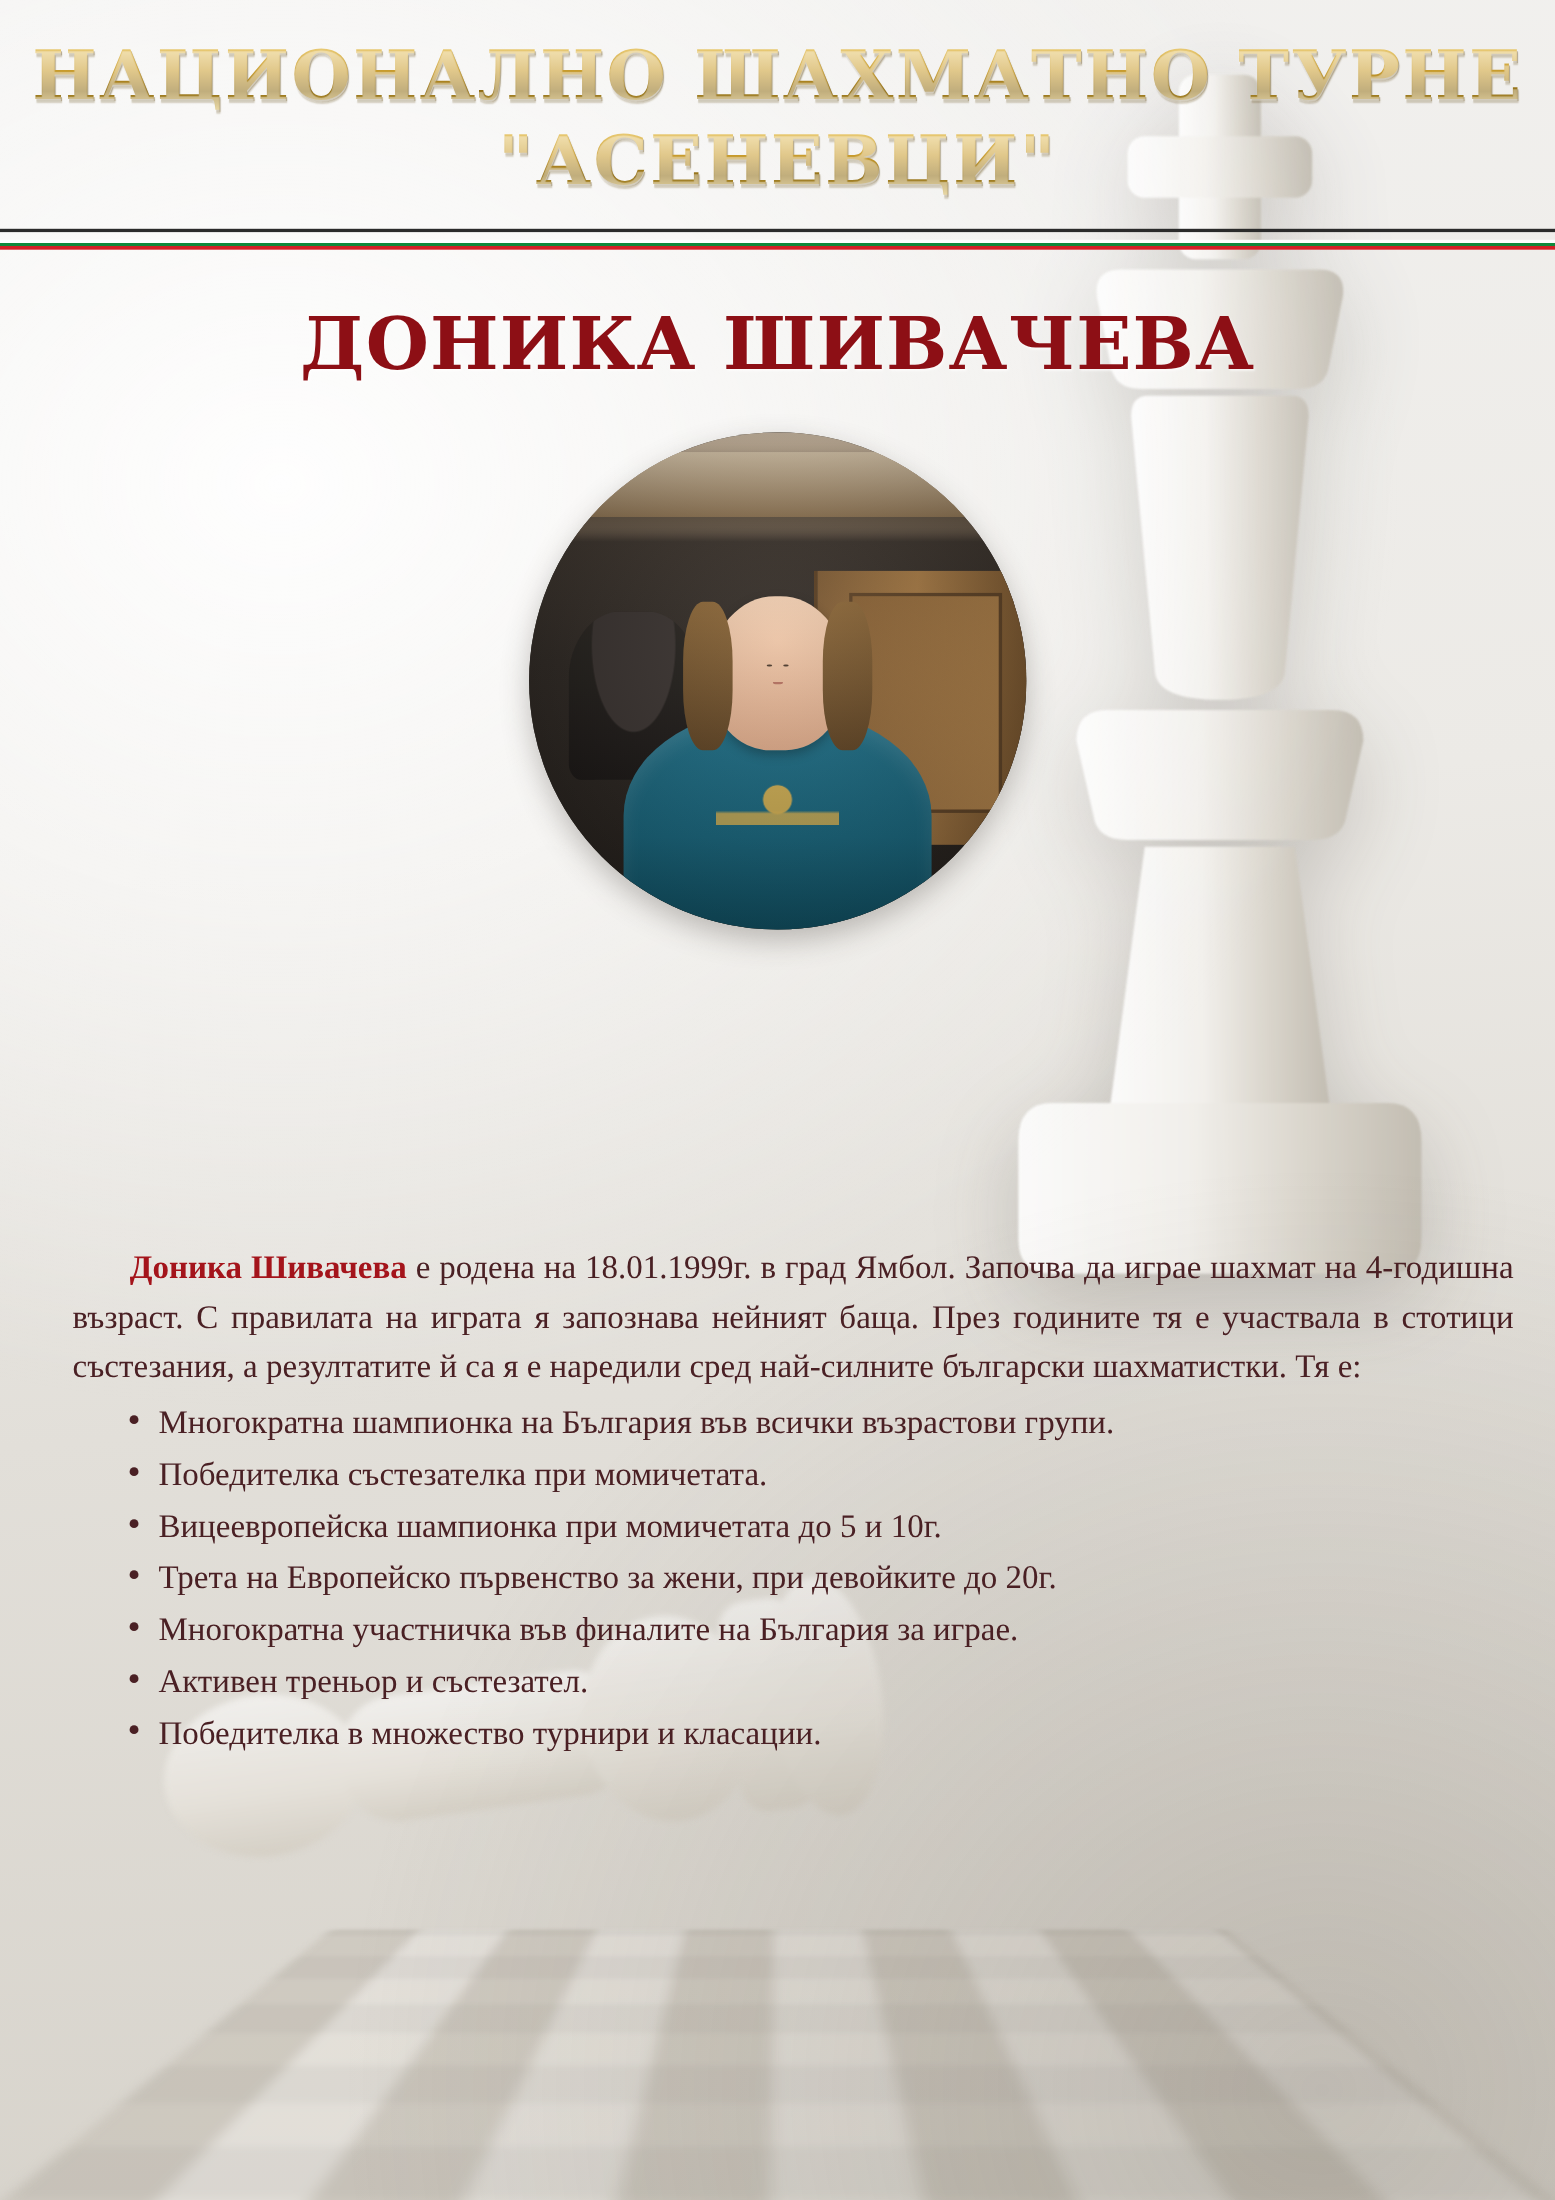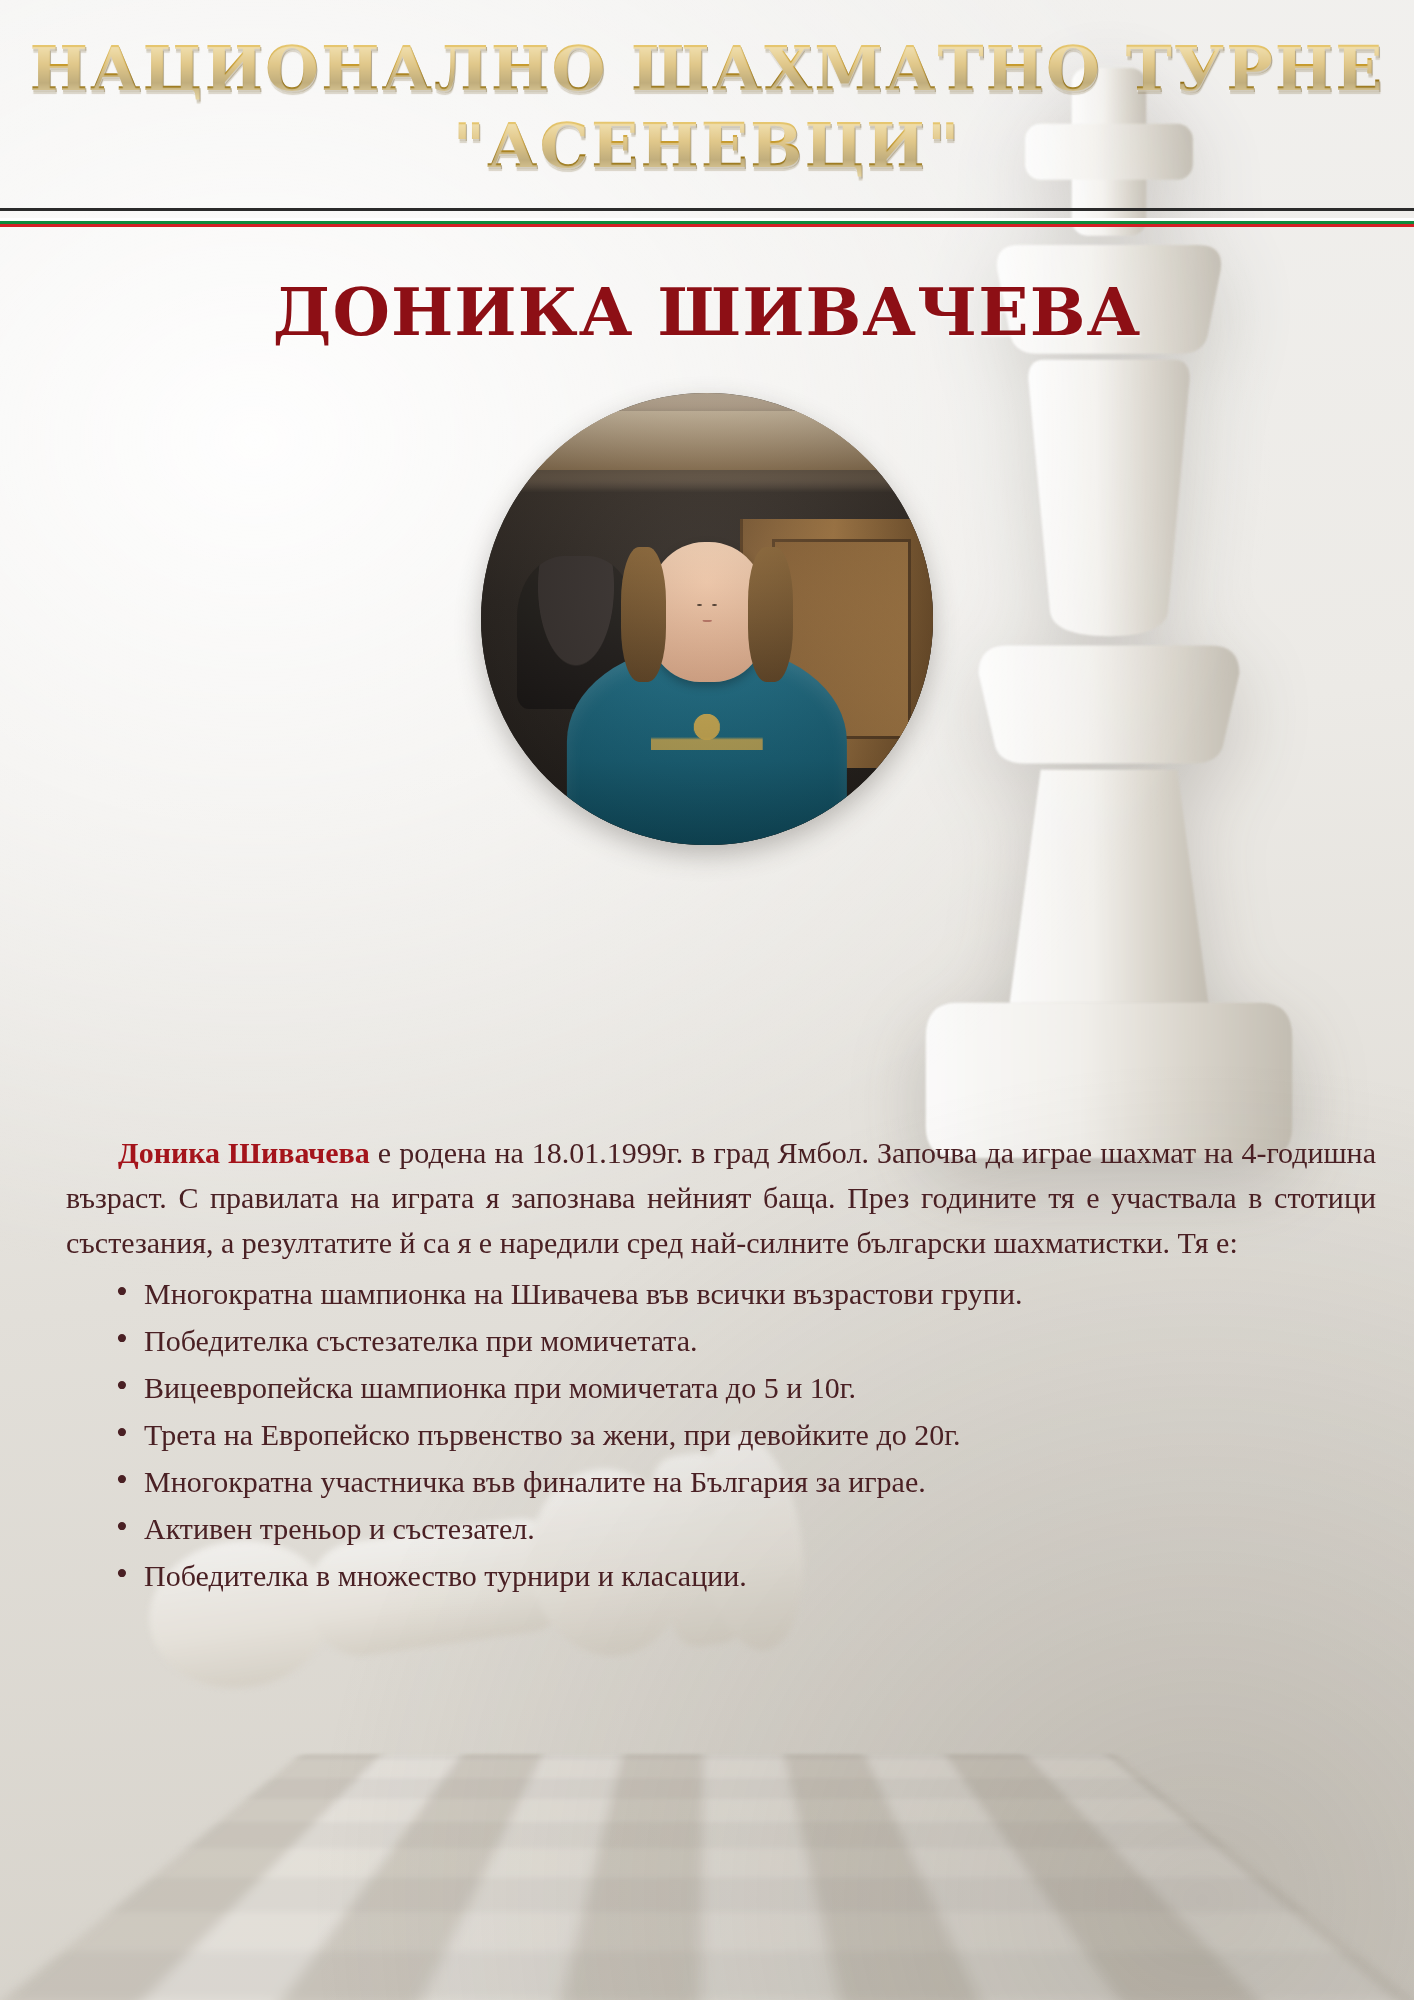--- a/index.html
+++ b/index.html
@@ -369,21 +369,21 @@
     <div class="ph-hair-side ph-hair-l"></div>
     <div class="ph-hair-side ph-hair-r"></div>
     <div class="ph-soft"></div>
   </div>
 
   <div class="content">
     <p class="intro">
       <span class="lead">Доника Шивачева</span><span> е родена на 18.01.1999г. в град Ямбол. Започва да играе шахмат на 4-годишна възраст. С правилата на играта я запознава нейният баща. През годините тя е участвала в стотици състезания, а резултатите й са я е наредили сред най-силните български шахматистки. Тя е:</span>
     </p>
     <ul class="bullets">
-      <li>Многократна шампионка на Шивачева във всички възрастови групи.</li>
+      <li>Многократна шампионка на България във всички възрастови групи.</li>
       <li>Победителка състезателка при момичетата.</li>
       <li>Вицеевропейска шампионка при момичетата до 5 и 10г.</li>
       <li>Трета на Европейско първенство за жени, при девойките до 20г.</li>
       <li>Многократна участничка във финалите на България за играе.</li>
       <li>Активен треньор и състезател.</li>
       <li>Победителка в множество турнири и класации.</li>
     </ul>
   </div>
 
 </div>

